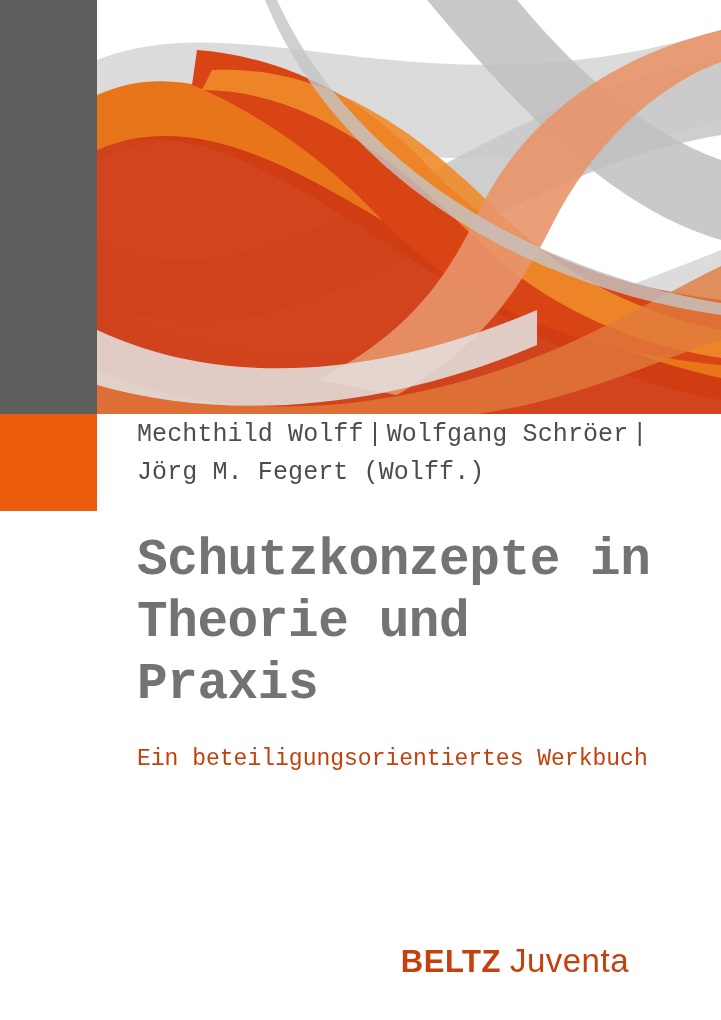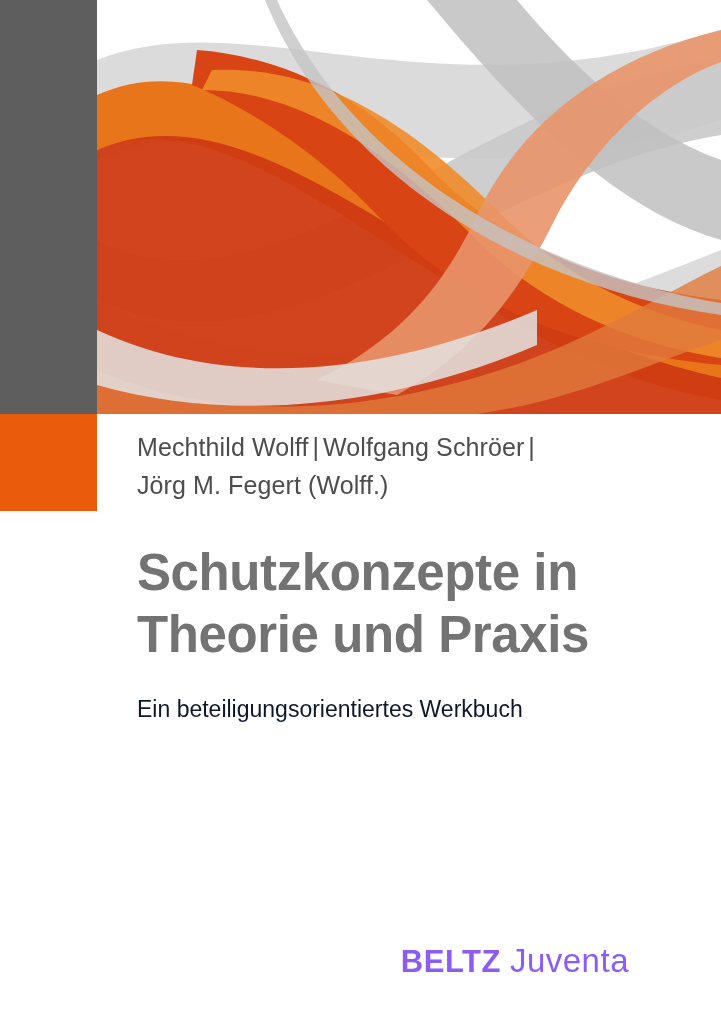--- a/index.html
+++ b/index.html
@@ -55,22 +55,23 @@
   .artwork svg {
     display: block;
     width: 624px;
     height: 414px;
   }
 
   
   .text-block {
     position: absolute;
     left: 137px;
-    top: 428px;
+    top: 416px;
     width: 520px;
+    font-family: Liberation Mono, monospace;
   }
 
   .editors {
     color: #4d4d4d;
     font-size: 25px;
     line-height: 38px;
     font-weight: normal;
     letter-spacing: 0.1px;
   }
   .editors .sep {
@@ -82,34 +83,34 @@
     margin-top: 38px;
     color: #737373;
     font-size: 51px;
     line-height: 62px;
     font-weight: bold;
     letter-spacing: -0.4px;
   }
 
   .subtitle {
     margin-top: 28px;
-    color: #0f172a;
+    color: #c2410c;
     font-size: 23px;
     line-height: 30px;
     font-weight: normal;
   }
 
   
   .publisher {
     position: absolute;
     right: 92px;
     bottom: 40px;
     display: flex;
     align-items: baseline;
-    color: #8b5cf6;
+    color: #c2410c;
   }
   .publisher .beltz {
     font-size: 31px;
     font-weight: bold;
     letter-spacing: 0.5px;
   }
   .publisher .juventa {
     font-size: 33px;
     font-weight: normal;
     letter-spacing: 0.5px;

